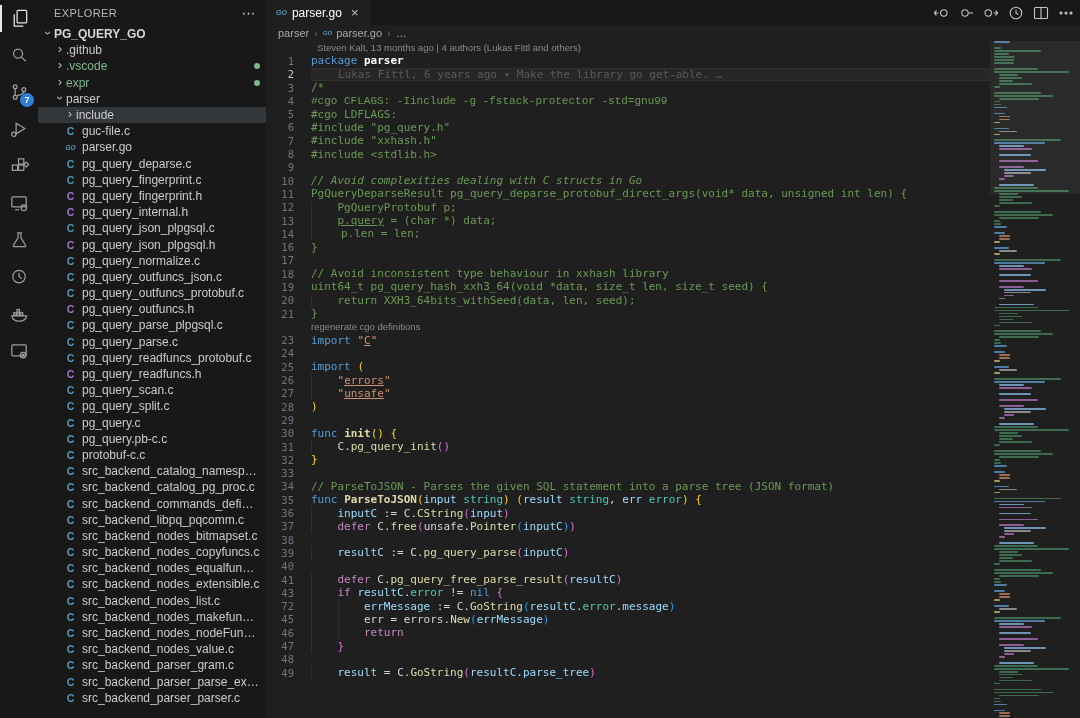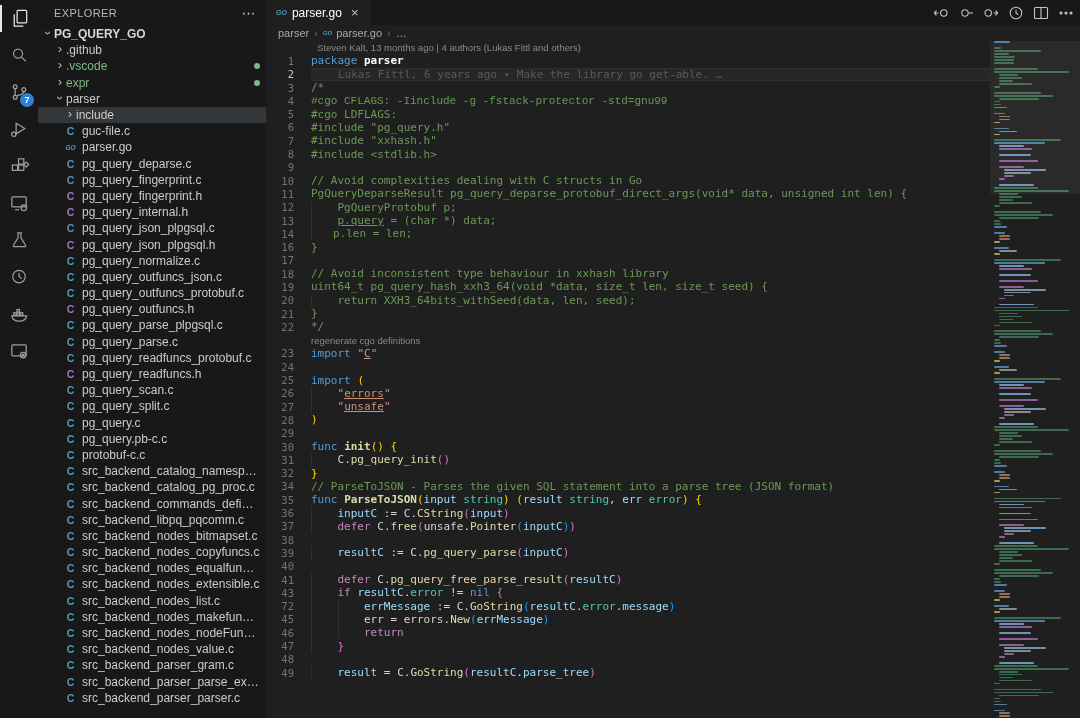--- a/index.html
+++ b/index.html
@@ -400,37 +400,37 @@
       <div class="code-row">
         <span class="ln">8</span>
         <span class="lcw"><span style="padding-left: 0px;"><span class="tk-com">#include &lt;stdlib.h&gt;</span></span></span>
       </div>
       <div class="code-row">
         <span class="ln">9</span>
         <span class="lcw"><span style="padding-left: 0px;"></span></span>
       </div>
       <div class="code-row">
         <span class="ln">10</span>
-        <span class="lcw"><span style="padding-left: 0px;"><span class="tk-com">// Avoid complexities dealing with C structs in Go</span></span></span>
+        <span class="lcw"><span style="padding-left: 0px; font-style: italic;"><span class="tk-com">// Avoid complexities dealing with C structs in Go</span></span></span>
       </div>
       <div class="code-row">
         <span class="ln">11</span>
         <span class="lcw"><span style="padding-left: 0px;"><span class="tk-com">PgQueryDeparseResult pg_query_deparse_protobuf_direct_args(void* data, unsigned int len) {</span></span></span>
       </div>
       <div class="code-row">
         <span class="ln">12</span>
         <span class="lcw"><span class="guide" style="left: 0px;"></span><span style="padding-left: 26.5px;"><span class="tk-com">PgQueryProtobuf p;</span></span></span>
       </div>
       <div class="code-row">
         <span class="ln">13</span>
         <span class="lcw"><span class="guide" style="left: 0px;"></span><span style="padding-left: 26.5px;"><span class="tk-com u">p.query</span><span class="tk-com"> = (char *) data;</span></span></span>
       </div>
       <div class="code-row">
         <span class="ln">14</span>
-        <span class="lcw"><span class="guide" style="left: 0px;"></span><span style="padding-left: 22px;"><span class="tk-com">p.len = len;</span></span></span>
+        <span class="lcw"><span class="guide" style="left: 0px;"></span><span style="padding-left: 30px;"><span class="tk-com">p.len = len;</span></span></span>
       </div>
       <div class="code-row">
         <span class="ln">16</span>
         <span class="lcw"><span style="padding-left: 0px;"><span class="tk-com">}</span></span></span>
       </div>
       <div class="code-row">
         <span class="ln">17</span>
         <span class="lcw"><span style="padding-left: 0px;"></span></span>
       </div>
       <div class="code-row">
@@ -443,24 +443,20 @@
       </div>
       <div class="code-row">
         <span class="ln">20</span>
         <span class="lcw"><span class="guide" style="left: 0px;"></span><span style="padding-left: 26.5px;"><span class="tk-com">return XXH3_64bits_withSeed(data, len, seed);</span></span></span>
       </div>
       <div class="code-row">
         <span class="ln">21</span>
         <span class="lcw"><span style="padding-left: 0px;"><span class="tk-com">}</span></span></span>
       </div>
       <div class="code-row">
-        <span class="ln">22</span>
-        <span class="lcw"><span style="padding-left: 0px;"><span class="tk-com">*/</span></span></span>
-      </div>
-      <div class="code-row">
         <span class="lens" style="margin-left: 45px;">regenerate cgo definitions</span>
       </div>
       <div class="code-row">
         <span class="ln">23</span>
         <span class="lcw"><span style="padding-left: 0px;"><span class="tk-kw">import</span><span class="tk-pln"> </span><span class="tk-str">"</span><span class="tk-str u">C</span><span class="tk-str">"</span></span></span>
       </div>
       <div class="code-row">
         <span class="ln">24</span>
         <span class="lcw"><span style="padding-left: 0px;"></span></span>
       </div>
@@ -488,20 +484,24 @@
         <span class="ln">30</span>
         <span class="lcw"><span style="padding-left: 0px;"><span class="tk-kw">func</span><span class="tk-pln"> </span><span class="tk-fnb">init</span><span class="tk-b1">()</span><span class="tk-pln"> </span><span class="tk-b1">{</span></span></span>
       </div>
       <div class="code-row">
         <span class="ln">31</span>
         <span class="lcw"><span class="guide" style="left: 0px;"></span><span style="padding-left: 26.5px;"><span class="tk-pln">C</span><span class="tk-pln">.</span><span class="tk-fn">pg_query_init</span><span class="tk-b2">()</span></span></span>
       </div>
       <div class="code-row">
         <span class="ln">32</span>
         <span class="lcw"><span style="padding-left: 0px;"><span class="tk-b1">}</span></span></span>
+      </div>
+      <div class="code-row">
+        <span class="ln">33</span>
+        <span class="lcw"><span style="padding-left: 0px;"></span></span>
       </div>
       <div class="code-row">
         <span class="ln">34</span>
         <span class="lcw"><span style="padding-left: 0px;"><span class="tk-com">// ParseToJSON - Parses the given SQL statement into a parse tree (JSON format)</span></span></span>
       </div>
       <div class="code-row">
         <span class="ln">35</span>
         <span class="lcw"><span style="padding-left: 0px;"><span class="tk-kw">func</span><span class="tk-pln"> </span><span class="tk-fnb">ParseToJSON</span><span class="tk-b1">(</span><span class="tk-var">input</span><span class="tk-pln"> </span><span class="tk-type">string</span><span class="tk-b1">)</span><span class="tk-pln"> </span><span class="tk-b1">(</span><span class="tk-var">result</span><span class="tk-pln"> </span><span class="tk-type">string</span><span class="tk-pln">, </span><span class="tk-var">err</span><span class="tk-pln"> </span><span class="tk-type">error</span><span class="tk-b1">)</span><span class="tk-pln"> </span><span class="tk-b1">{</span></span></span>
       </div>
       <div class="code-row">

